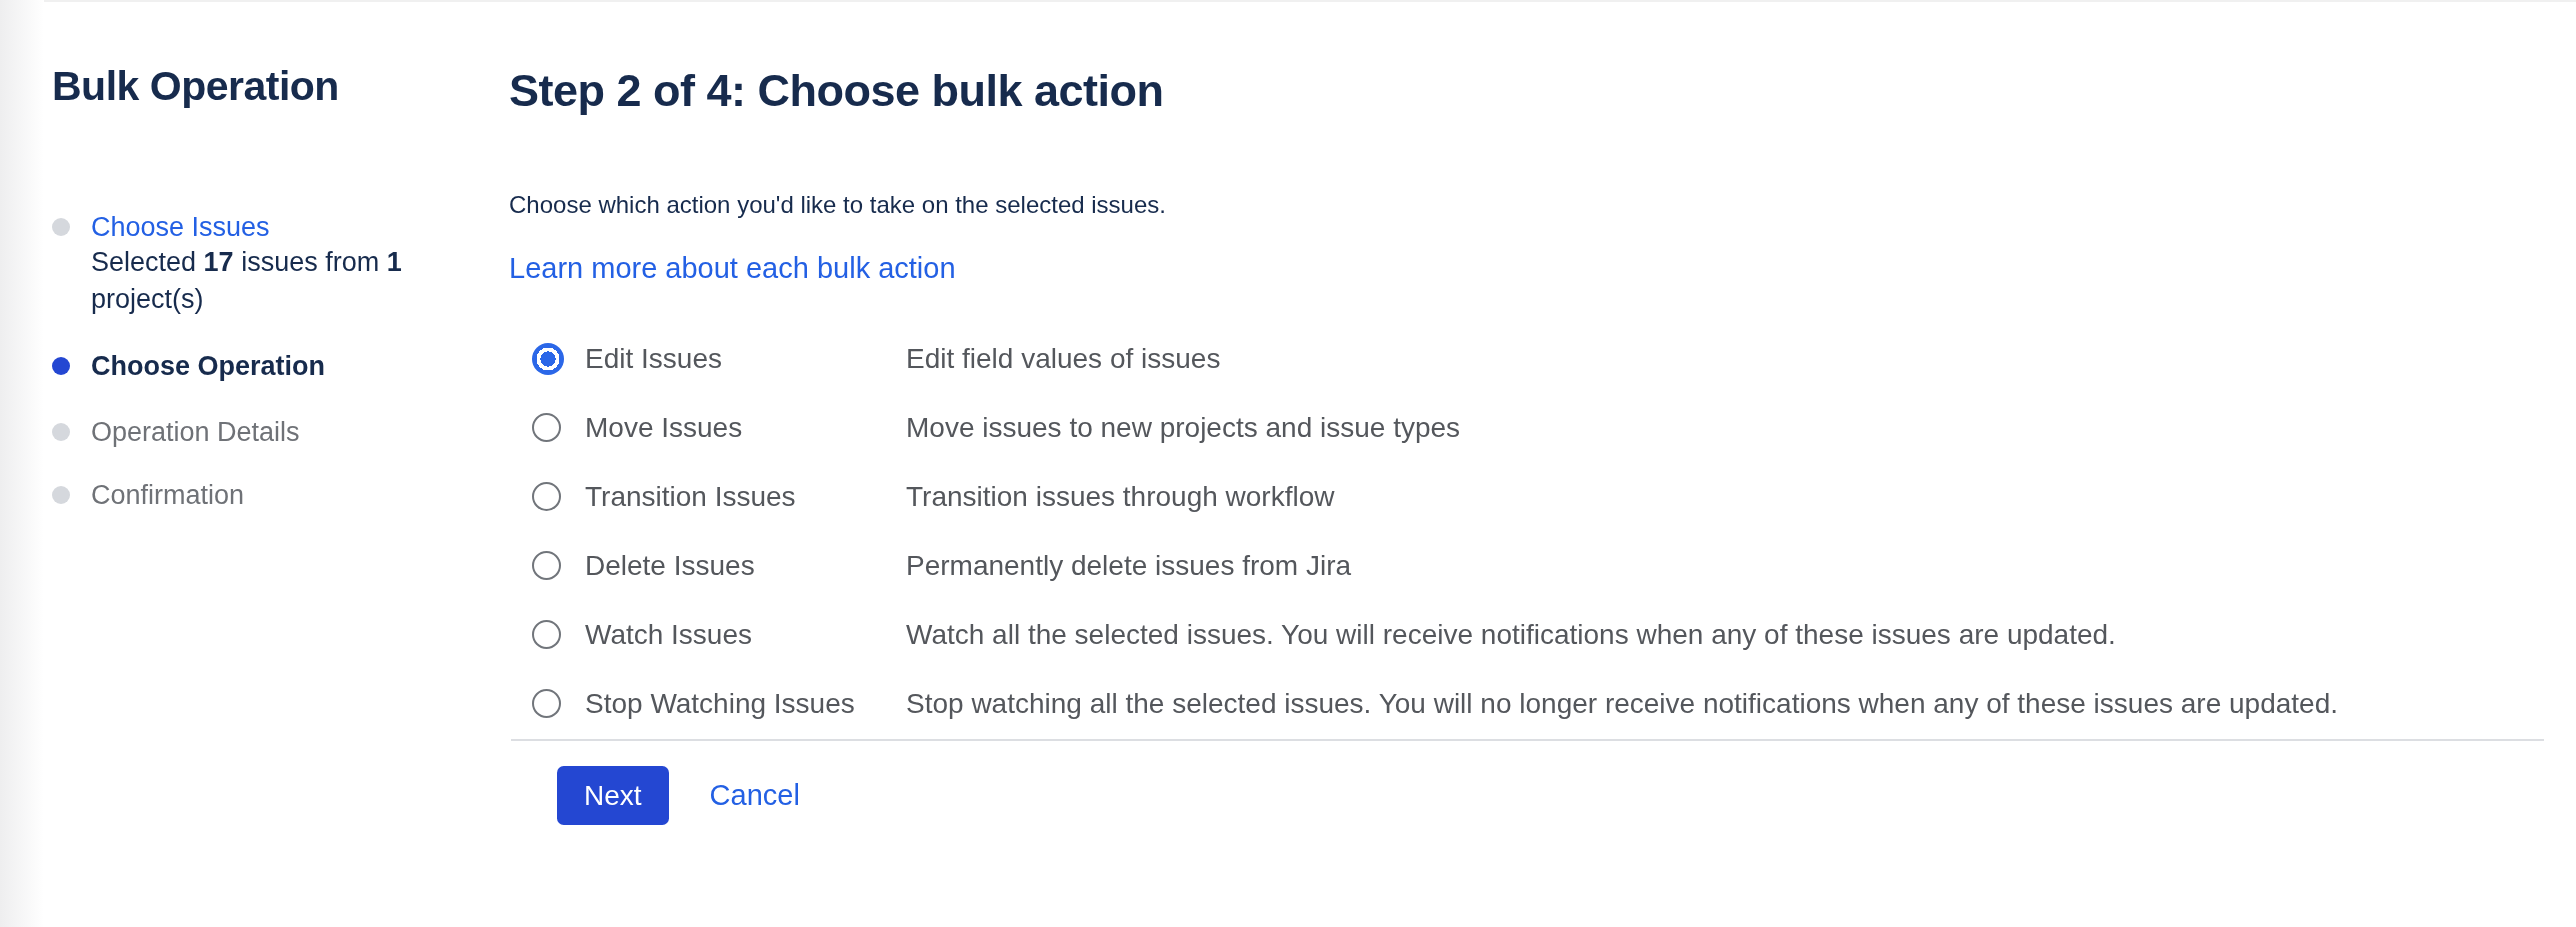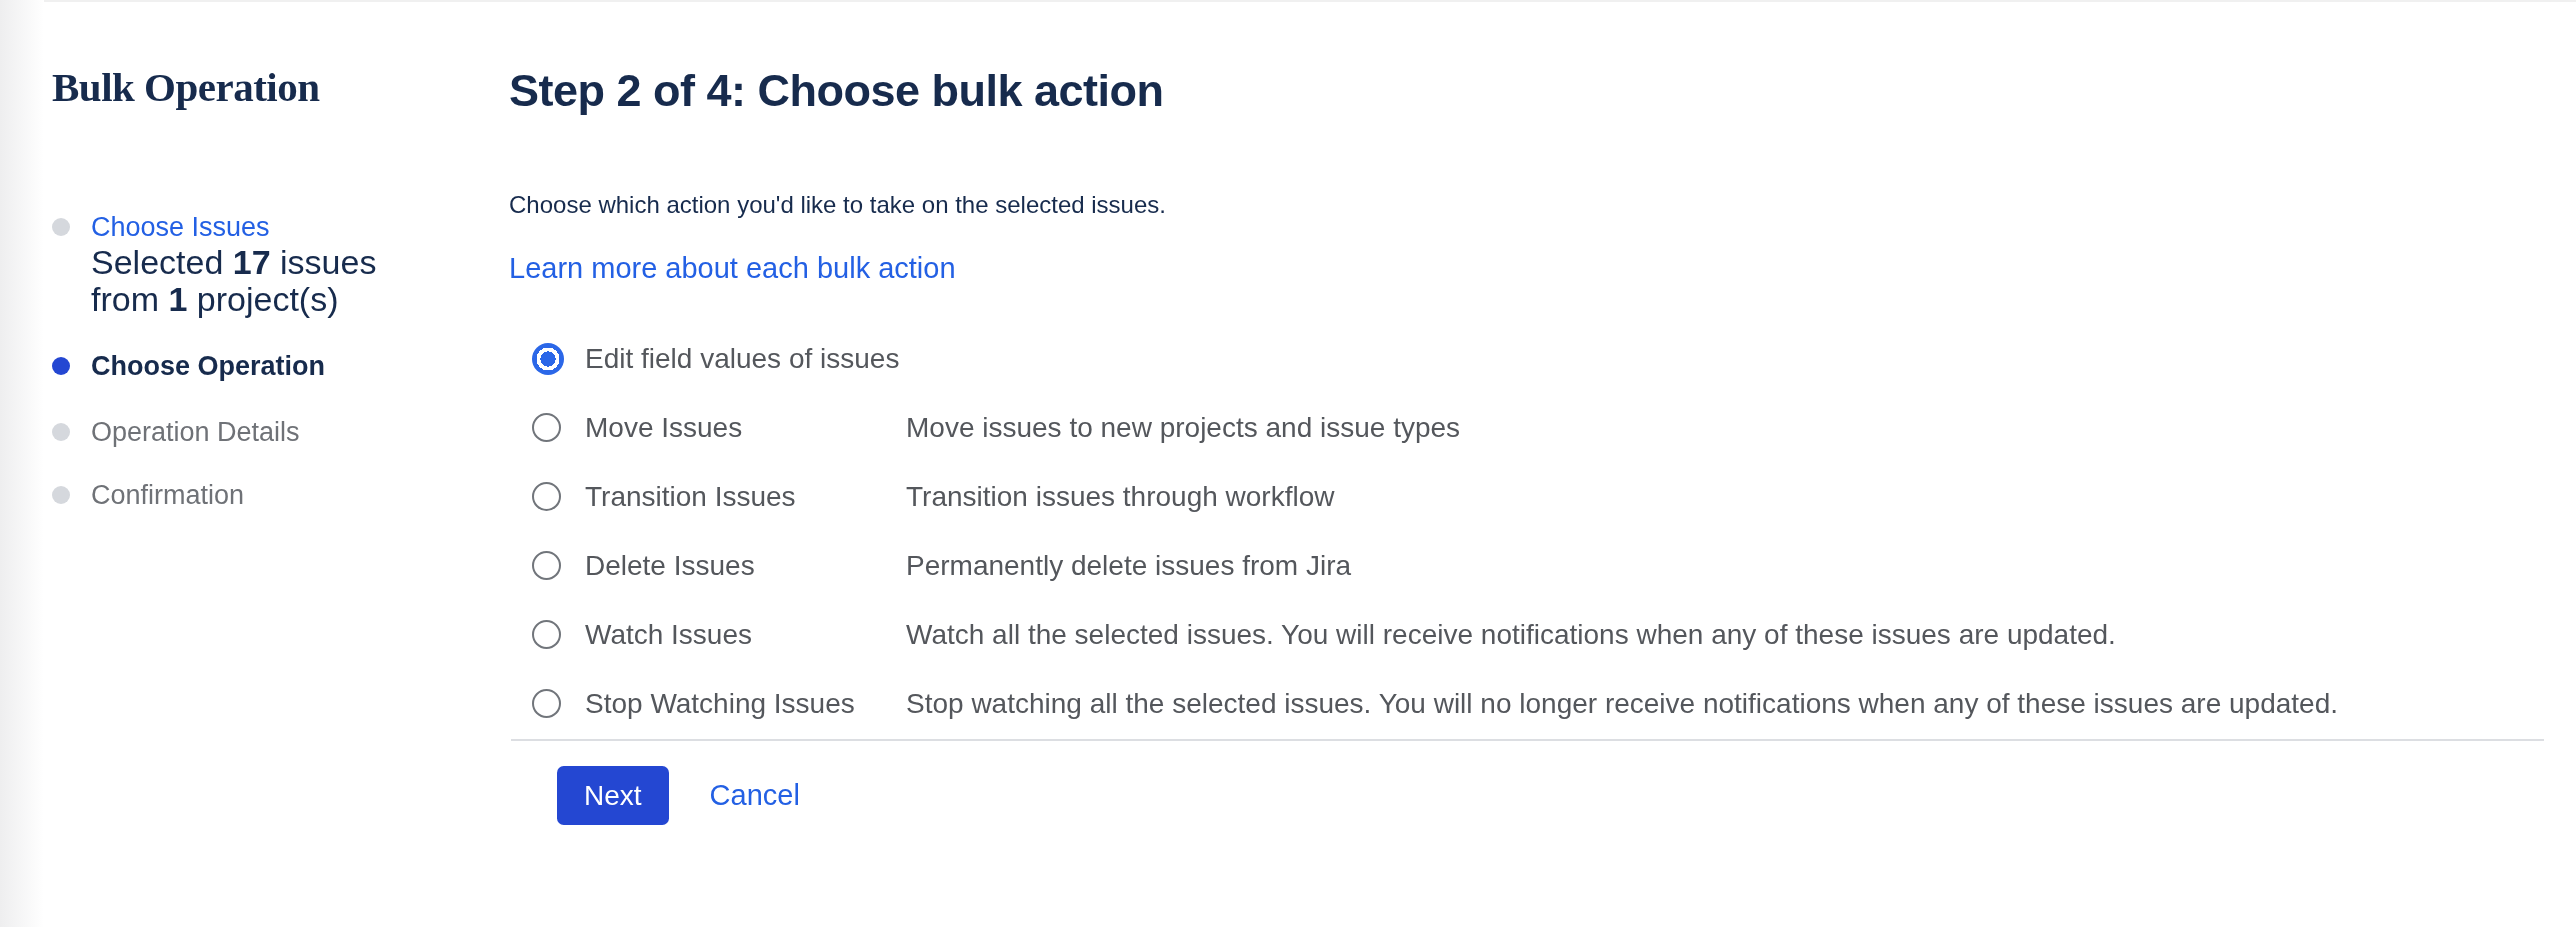--- a/index.html
+++ b/index.html
@@ -26,38 +26,38 @@
     background:rgba(0,0,0,0.06);
   }
   .left-edge{
     position:absolute;top:0;left:0;width:44px;height:928px;
     background:linear-gradient(to right,#EEEEEF,#FFFFFF);
   }
 
   
   .sidebar-title{
     position:absolute;left:52px;top:63px;
-    font-size:41px;font-weight:700;letter-spacing:-0.5px;color:var(--navy);font-family:Liberation Serif, serif;
+    font-size:41px;font-weight:700;letter-spacing:-0.5px;color:var(--navy);
   }
   .step{
     position:absolute;left:52px;display:flex;gap:21px;align-items:flex-start;
     font-size:27px;line-height:34px;
   }
   .step .bullet{
     width:18px;height:18px;border-radius:50%;
     background:var(--bullet);flex:0 0 auto;margin-top:7.6px;
   }
   .step.active .bullet{background:var(--accent);}
   .step-label{color:var(--muted);}
   .step.done .step-label{color:var(--link);cursor:pointer;}
   .step.active .step-label{color:var(--navy);font-weight:700;}
   .step-1{top:210px;justify-content:space-between;}
   .step-meta{
     position:absolute;left:91px;top:244px;width:353px;
-    font-size:34px;line-height:37px;color:var(--navy);
+    font-size:27px;line-height:37px;color:var(--navy);
   }
   .step-meta b{font-weight:700;}
   .step-2{top:349px;}
   .step-3{top:415px;text-align:center;}
   .step-4{top:478px;}
 
   
   .main-heading{
     position:absolute;left:509px;top:65px;
     font-size:45px;font-weight:700;letter-spacing:-0.5px;color:var(--navy);
@@ -136,20 +136,21 @@
   <span class="step-label">Confirmation</span>
 </div>
 
 <h2 class="main-heading">Step 2 of 4: Choose bulk action</h2>
 <p class="main-desc">Choose which action you'd like to take on the selected issues.</p>
 <a class="learn-link" href="#">Learn more about each bulk action</a>
 
 <div class="options">
   <div class="option-row selected">
     <span class="radio"></span>
+    <span class="option-label">Edit Issues</span>
     <span class="option-desc">Edit field values of issues</span>
   </div>
   <div class="option-row">
     <span class="radio"></span>
     <span class="option-label">Move Issues</span>
     <span class="option-desc">Move issues to new projects and issue types</span>
   </div>
   <div class="option-row">
     <span class="radio"></span>
     <span class="option-label">Transition Issues</span>

